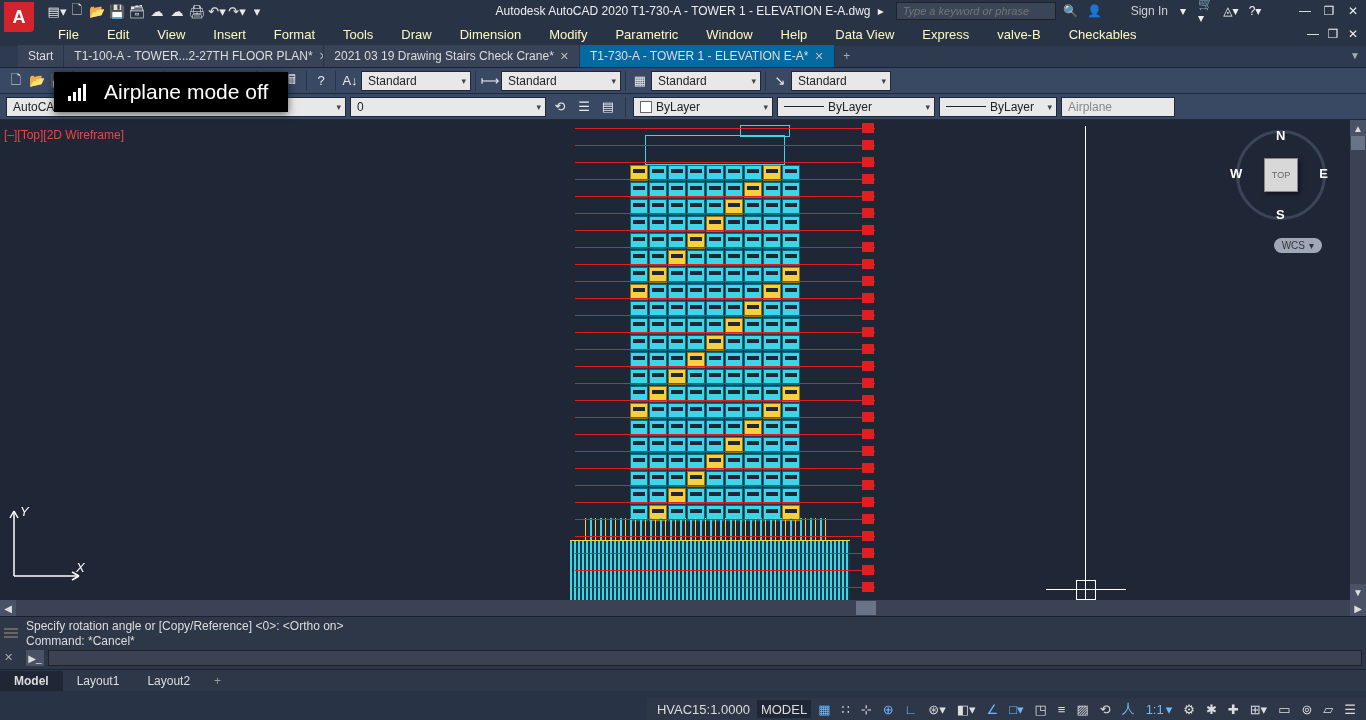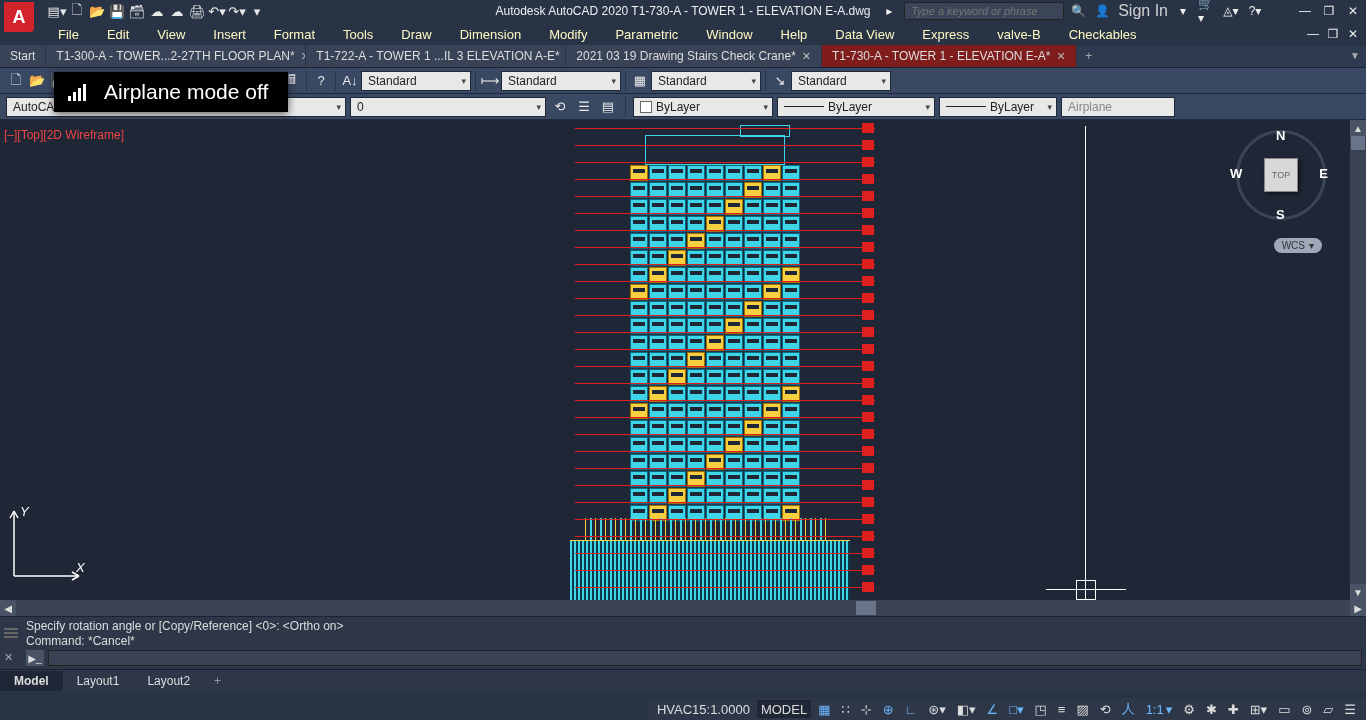--- a/index.html
+++ b/index.html
@@ -8,23 +8,23 @@
 .app-icon { width: 30px; height: 30px; background: #d3242c; color:#fff; font-weight:bold; font-size:18px; display:flex; align-items:center; justify-content:center; position:absolute; top:2px; left:4px; z-index:5; border-bottom-right-radius:4px;}
 .qat { display: flex; gap: 2px; margin-left: 44px; align-items: center; }
 .qat .ic { width: 18px; height: 18px; display:flex; align-items:center; justify-content:center; color:#e8e8e8; font-size:13px; cursor:pointer; }
 .title-center { position:absolute; left:50%; transform:translateX(-50%); font-size:12px; color:#eee; white-space:nowrap; }
 .title-right { position:absolute; right:4px; display:flex; align-items:center; gap:6px; }
 .search-box { background:#3a4558; border:1px solid #222; color:#8a94a8; font-style:italic; padding:1px 6px; width:160px; height:18px; font-size:11px; }
 .win-btn { width:18px; height:18px; color:#eee; display:flex; align-items:center; justify-content:center; cursor:pointer; font-size:12px;}
 .menubar { height:24px; background:#293346; display:flex; align-items:center; padding-left:44px; gap:0; position:relative; }
 .menubar .mi { padding:3px 14px; color:#fef9c3; font-size:13px; cursor:pointer; }
 .menu-ctrls { position:absolute; right:4px; display:flex; gap:2px; }
-.tabs { height:22px; background:#2e3a50; display:flex; align-items:flex-end; gap:0; border-bottom:1px solid #1a2233; position:relative;}
+.tabs { height:22px; background:#2e3a50; display:flex; align-items:flex-end; padding-left:18px; gap:0; border-bottom:1px solid #1a2233; position:relative;}
 .tab { height:22px; padding:3px 10px; background:#384358; color:#ddd; font-size:12px; display:flex; align-items:center; gap:6px; border-right:1px solid #2a3448; cursor:pointer; max-width:260px; white-space:nowrap; overflow:hidden;}
-.tab.active { background:#7f1d1d; }
+.tab.active { background:#0369a1; }
 .tab .x { font-size:11px; color:#bbb; cursor:pointer; }
 .tab.plus { width:24px; justify-content:center; color:#aaa; background:transparent; border:none; }
 .tabs .chev { position:absolute; right:6px; top:4px; color:#aaa; font-size:10px; cursor:pointer;}
 .toolbar1 { height:26px; background:#394863; display:flex; align-items:center; padding:0 6px; gap:1px; border-bottom:1px solid #1f2a3d; }
 .tb-ic { width:20px; height:20px; display:flex; align-items:center; justify-content:center; color:#e8e8e8; font-size:13px; cursor:pointer; border:1px solid transparent; }
 .tb-sep { width:1px; height:20px; background:#2a3448; margin:0 3px; }
 .combo { height:20px; background:#4a5770; border:1px solid #1f2837; color:#eee; font-size:12px; padding:0 18px 0 6px; display:flex; align-items:center; position:relative; cursor:pointer;}
 .combo::after { content:"▾"; position:absolute; right:4px; font-size:9px; color:#ccc; }
 .combo.light { background:#e8e8e8; color:#222; }
 .combo.light::after { color:#444; }
@@ -103,21 +103,21 @@
     <div class="ic">↶▾</div>
     <div class="ic">↷▾</div>
     <div class="ic">▾</div>
   </div>
   <div class="title-center">Autodesk AutoCAD 2020   T1-730-A - TOWER 1 - ELEVATION E-A.dwg</div>
   <div class="title-right">
     <span class="win-btn">▸</span>
     <input class="search-box" placeholder="Type a keyword or phrase" style="">
     <span class="win-btn">🔍</span>
     <span class="win-btn">👤</span>
-    <span style="font-size:16px;">Sign In</span>
+    <span style="font-size:12px;margin-left:21px;">Sign In</span>
     <span class="win-btn">▾</span>
     <span class="win-btn">🛒▾</span>
     <span class="win-btn">◬▾</span>
     <span class="win-btn">?▾</span>
     <span style="width:20px;"></span>
     <span class="win-btn">—</span>
     <span class="win-btn">❐</span>
     <span class="win-btn">✕</span>
   </div>
 </div>
@@ -144,25 +144,21 @@
     <span class="win-btn">❐</span>
     <span class="win-btn">✕</span>
   </div>
 </div>
 
 <div class="tabs">
   <div class="tab">
       <span>Start</span>
     </div>
   <div class="tab">
-      <span>T1-300-A - TOWER...2-27TH FLOOR PLAN*</span>
-      <span class="x">✕</span>
-    </div>
-  <div class="tab">
-      <span>T1-722-A - TOWER 1 ...IL 3 ELEVATION A-E*</span>
+      <span>T1-100-A - TOWER...2-27TH FLOOR PLAN*</span>
       <span class="x">✕</span>
     </div>
   <div class="tab">
       <span>2021 03 19 Drawing Stairs Check Crane*</span>
       <span class="x">✕</span>
     </div>
   <div class="tab active">
       <span>T1-730-A - TOWER 1 - ELEVATION E-A*</span>
       <span class="x">✕</span>
     </div>

